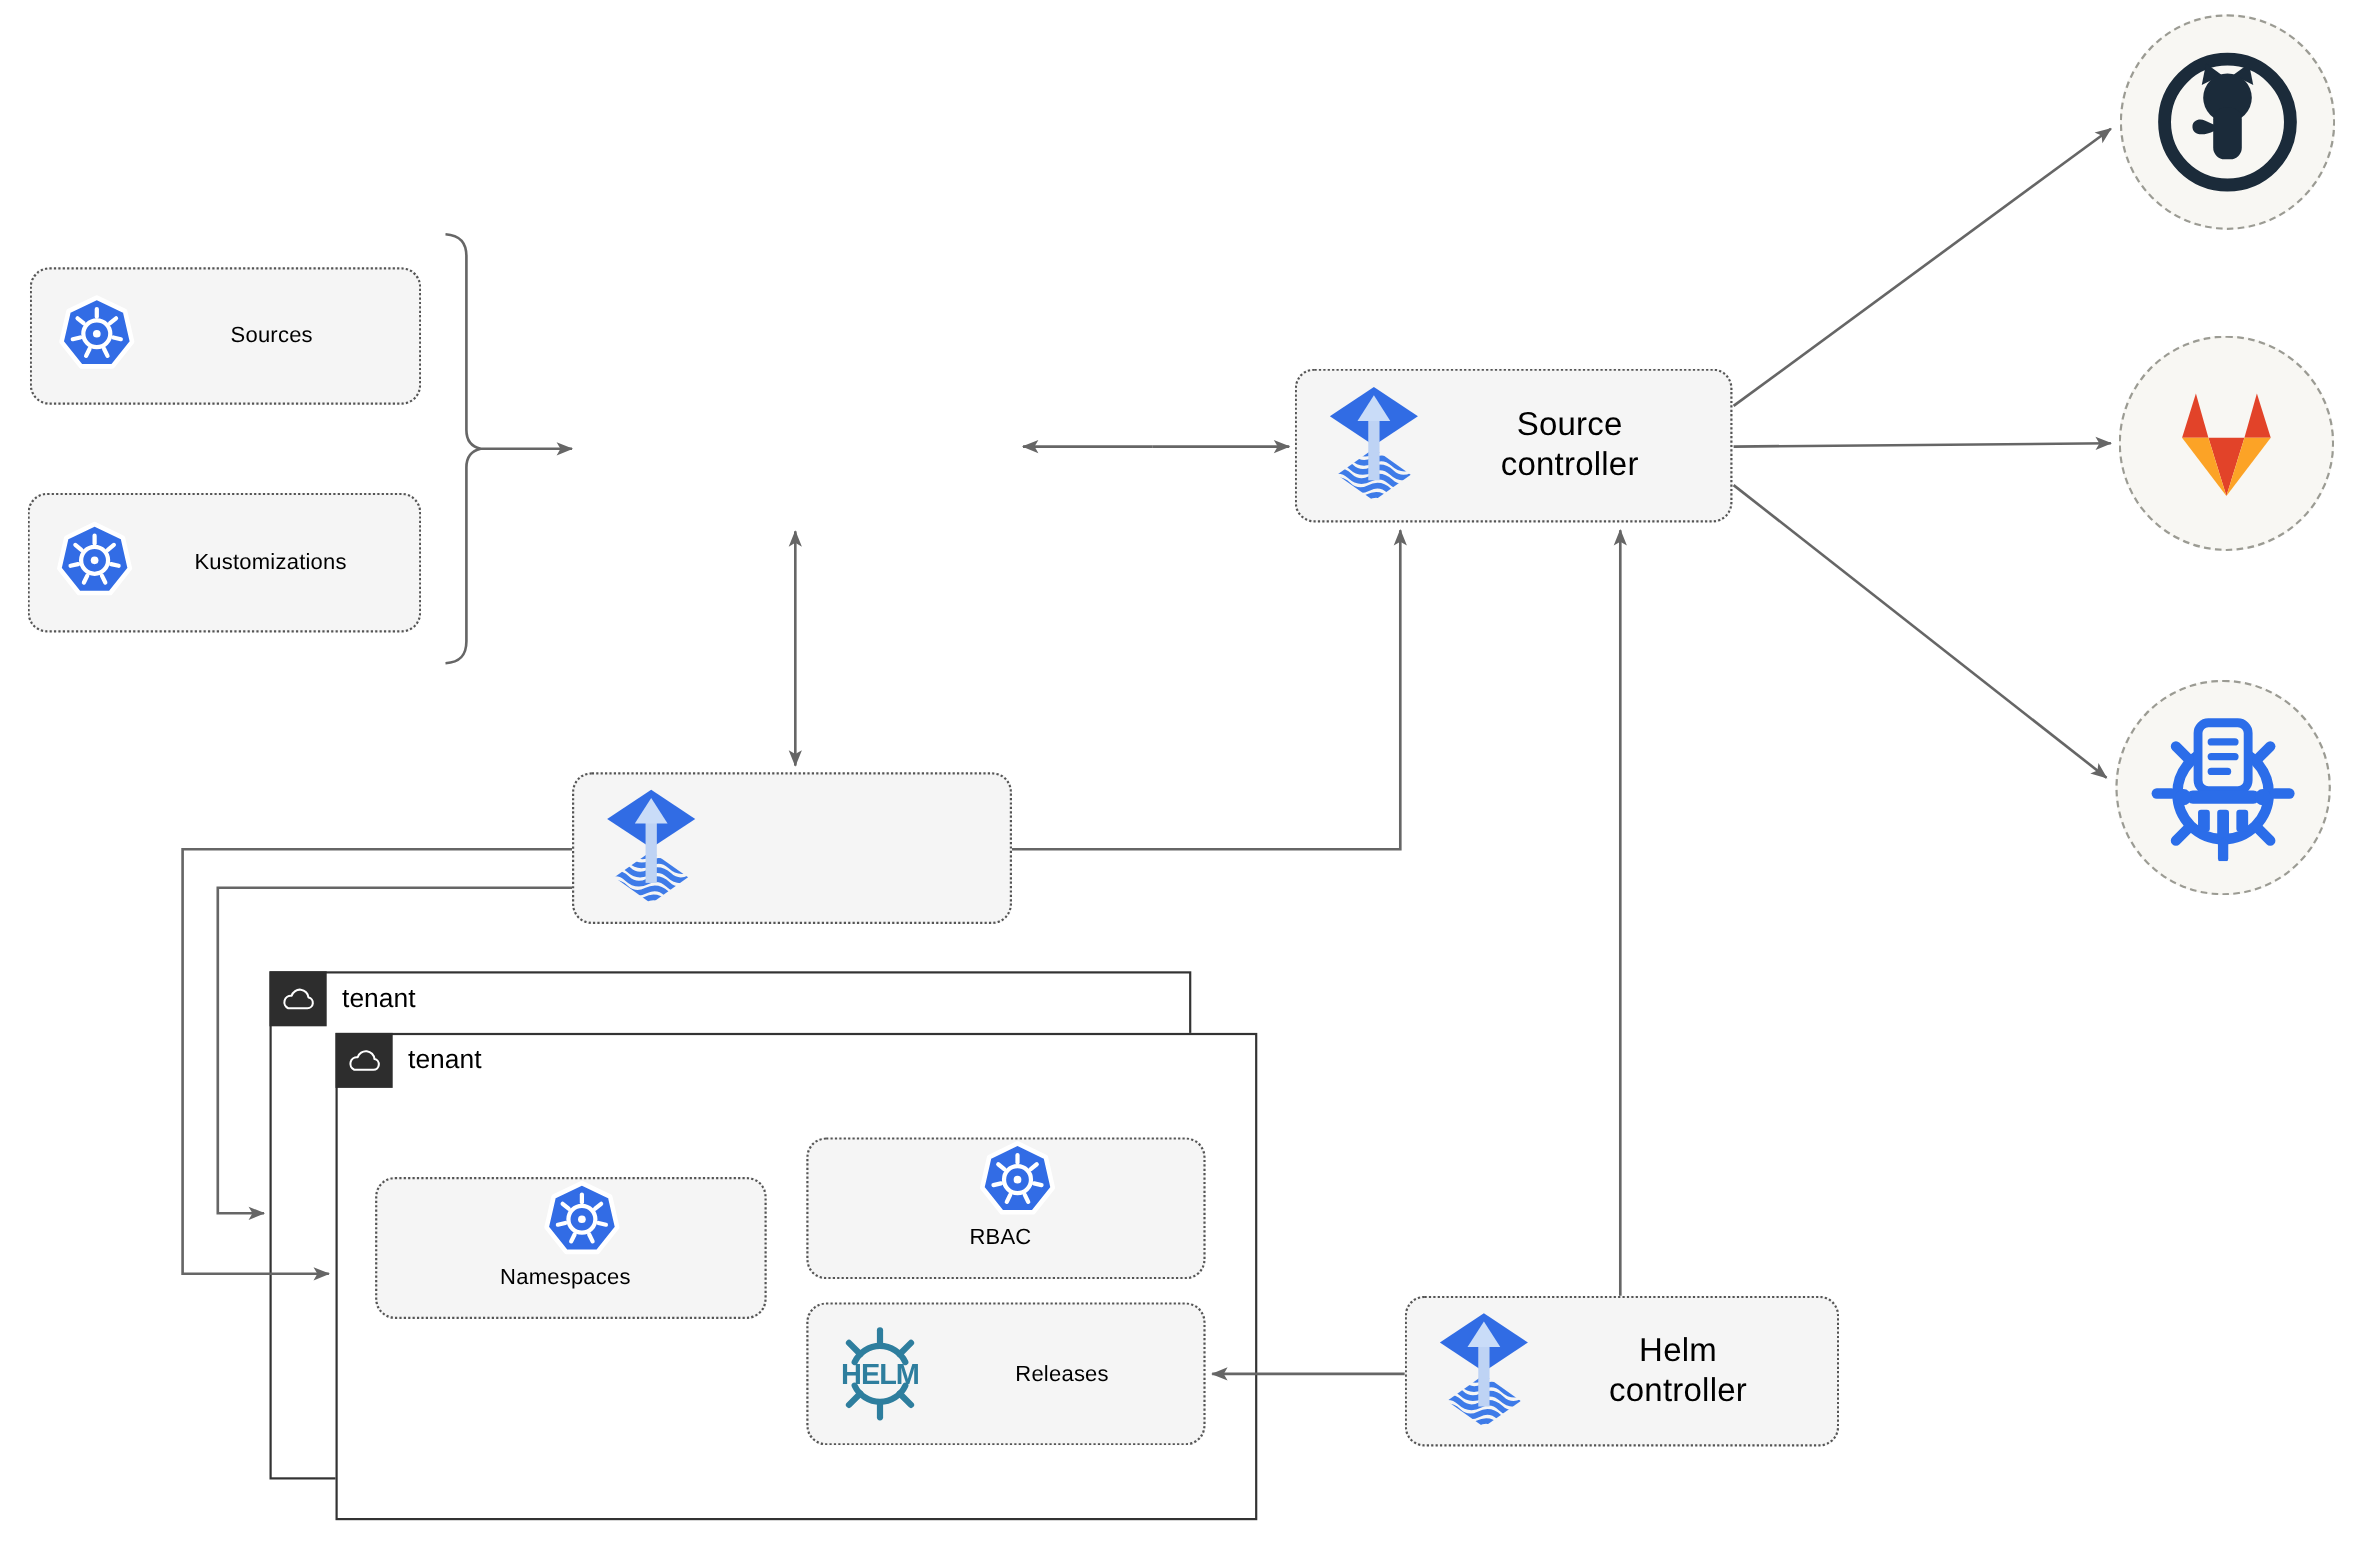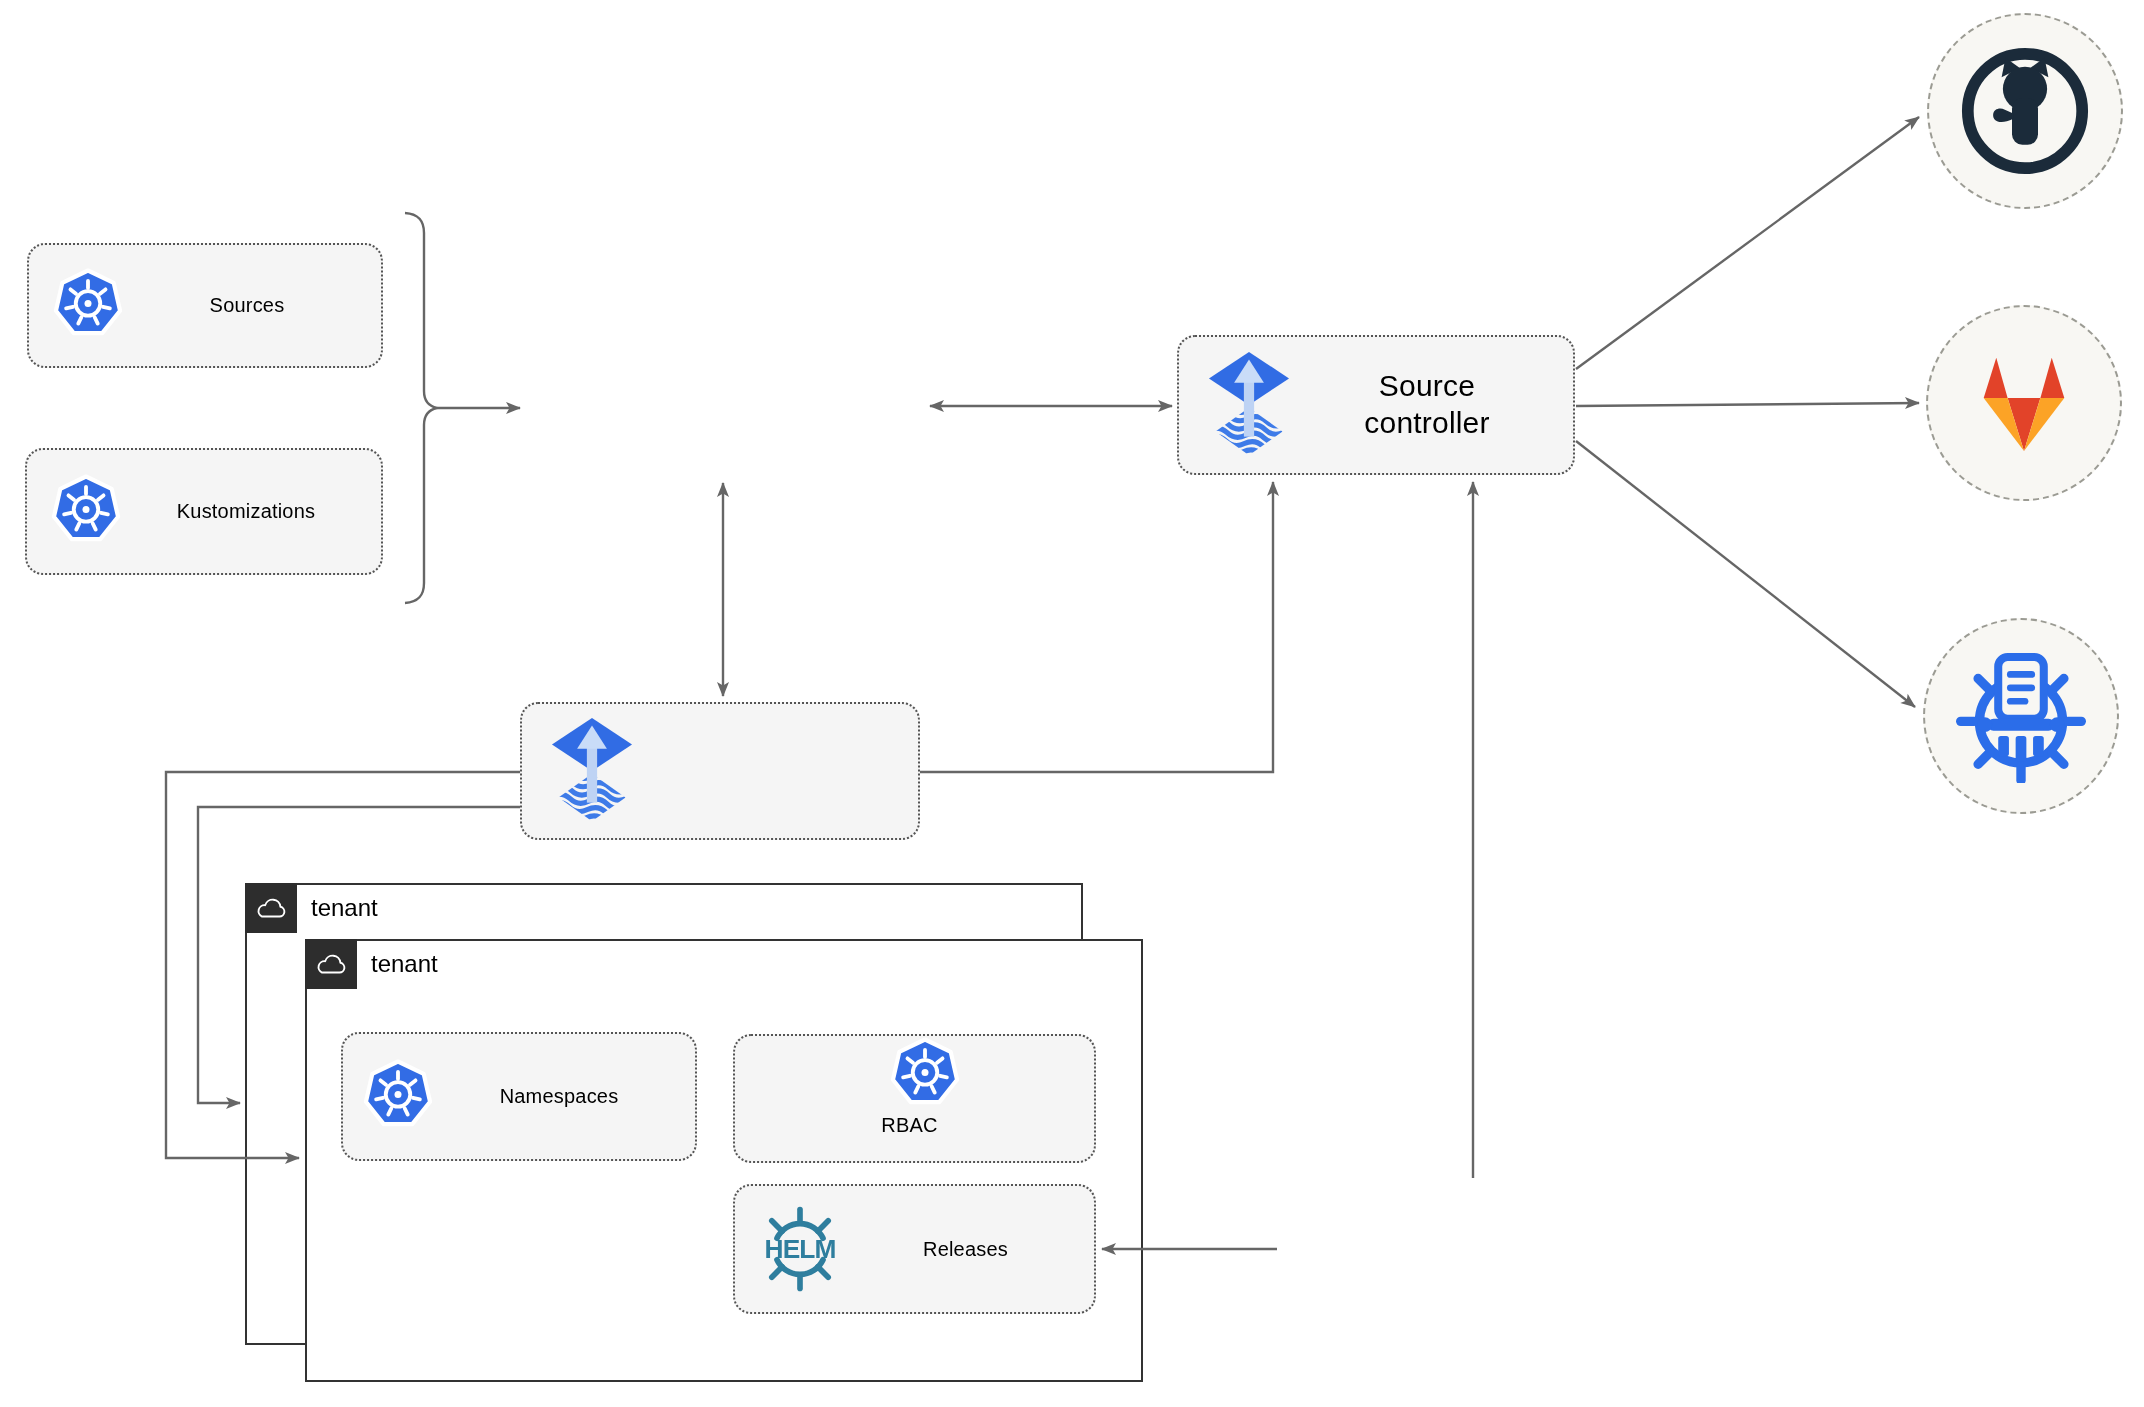--- a/index.html
+++ b/index.html
@@ -189,22 +189,30 @@
   </div>
 
   <div class="node" style="left:520px;top:702px;width:400px;height:138px;">
     <div class="iconwrap" style="margin-left:28px;">
       <svg width="84" height="108" viewBox="0 0 90 116">
           <use href="#sym-flux"></use>
         </svg>
     </div>
   </div>
 
-
-  <div class="node" style="left:341px;top:1032px;width:356px;height:129px;z-index:4;">
+  <div class="node" style="left:1277px;top:1178px;width:395px;height:137px;">
+    <div class="iconwrap" style="margin-left:28px;">
+      <svg width="84" height="108" viewBox="0 0 90 116">
+          <use href="#sym-flux"></use>
+        </svg>
+    </div>
+    <div class="labelbox"><span class="lab lab-lg w150">Helm controller</span></div>
+  </div>
+
+  <div class="node" style="left:341px;top:1070px;width:356px;height:129px;z-index:4;flex-direction:column;">
     <div class="iconwrap" style="margin-left:20px;">
       <svg width="70" height="77" viewBox="0 0 100 110">
           <use href="#sym-k8s"></use>
         </svg>
     </div>
     <div class="labelbox"><span class="lab">Namespaces</span></div>
   </div>
 
   <div class="node" style="left:733px;top:1034px;width:363px;height:129px;z-index:4;flex-direction:column;">
     <div class="iconwrap" style="margin-left:20px;">

